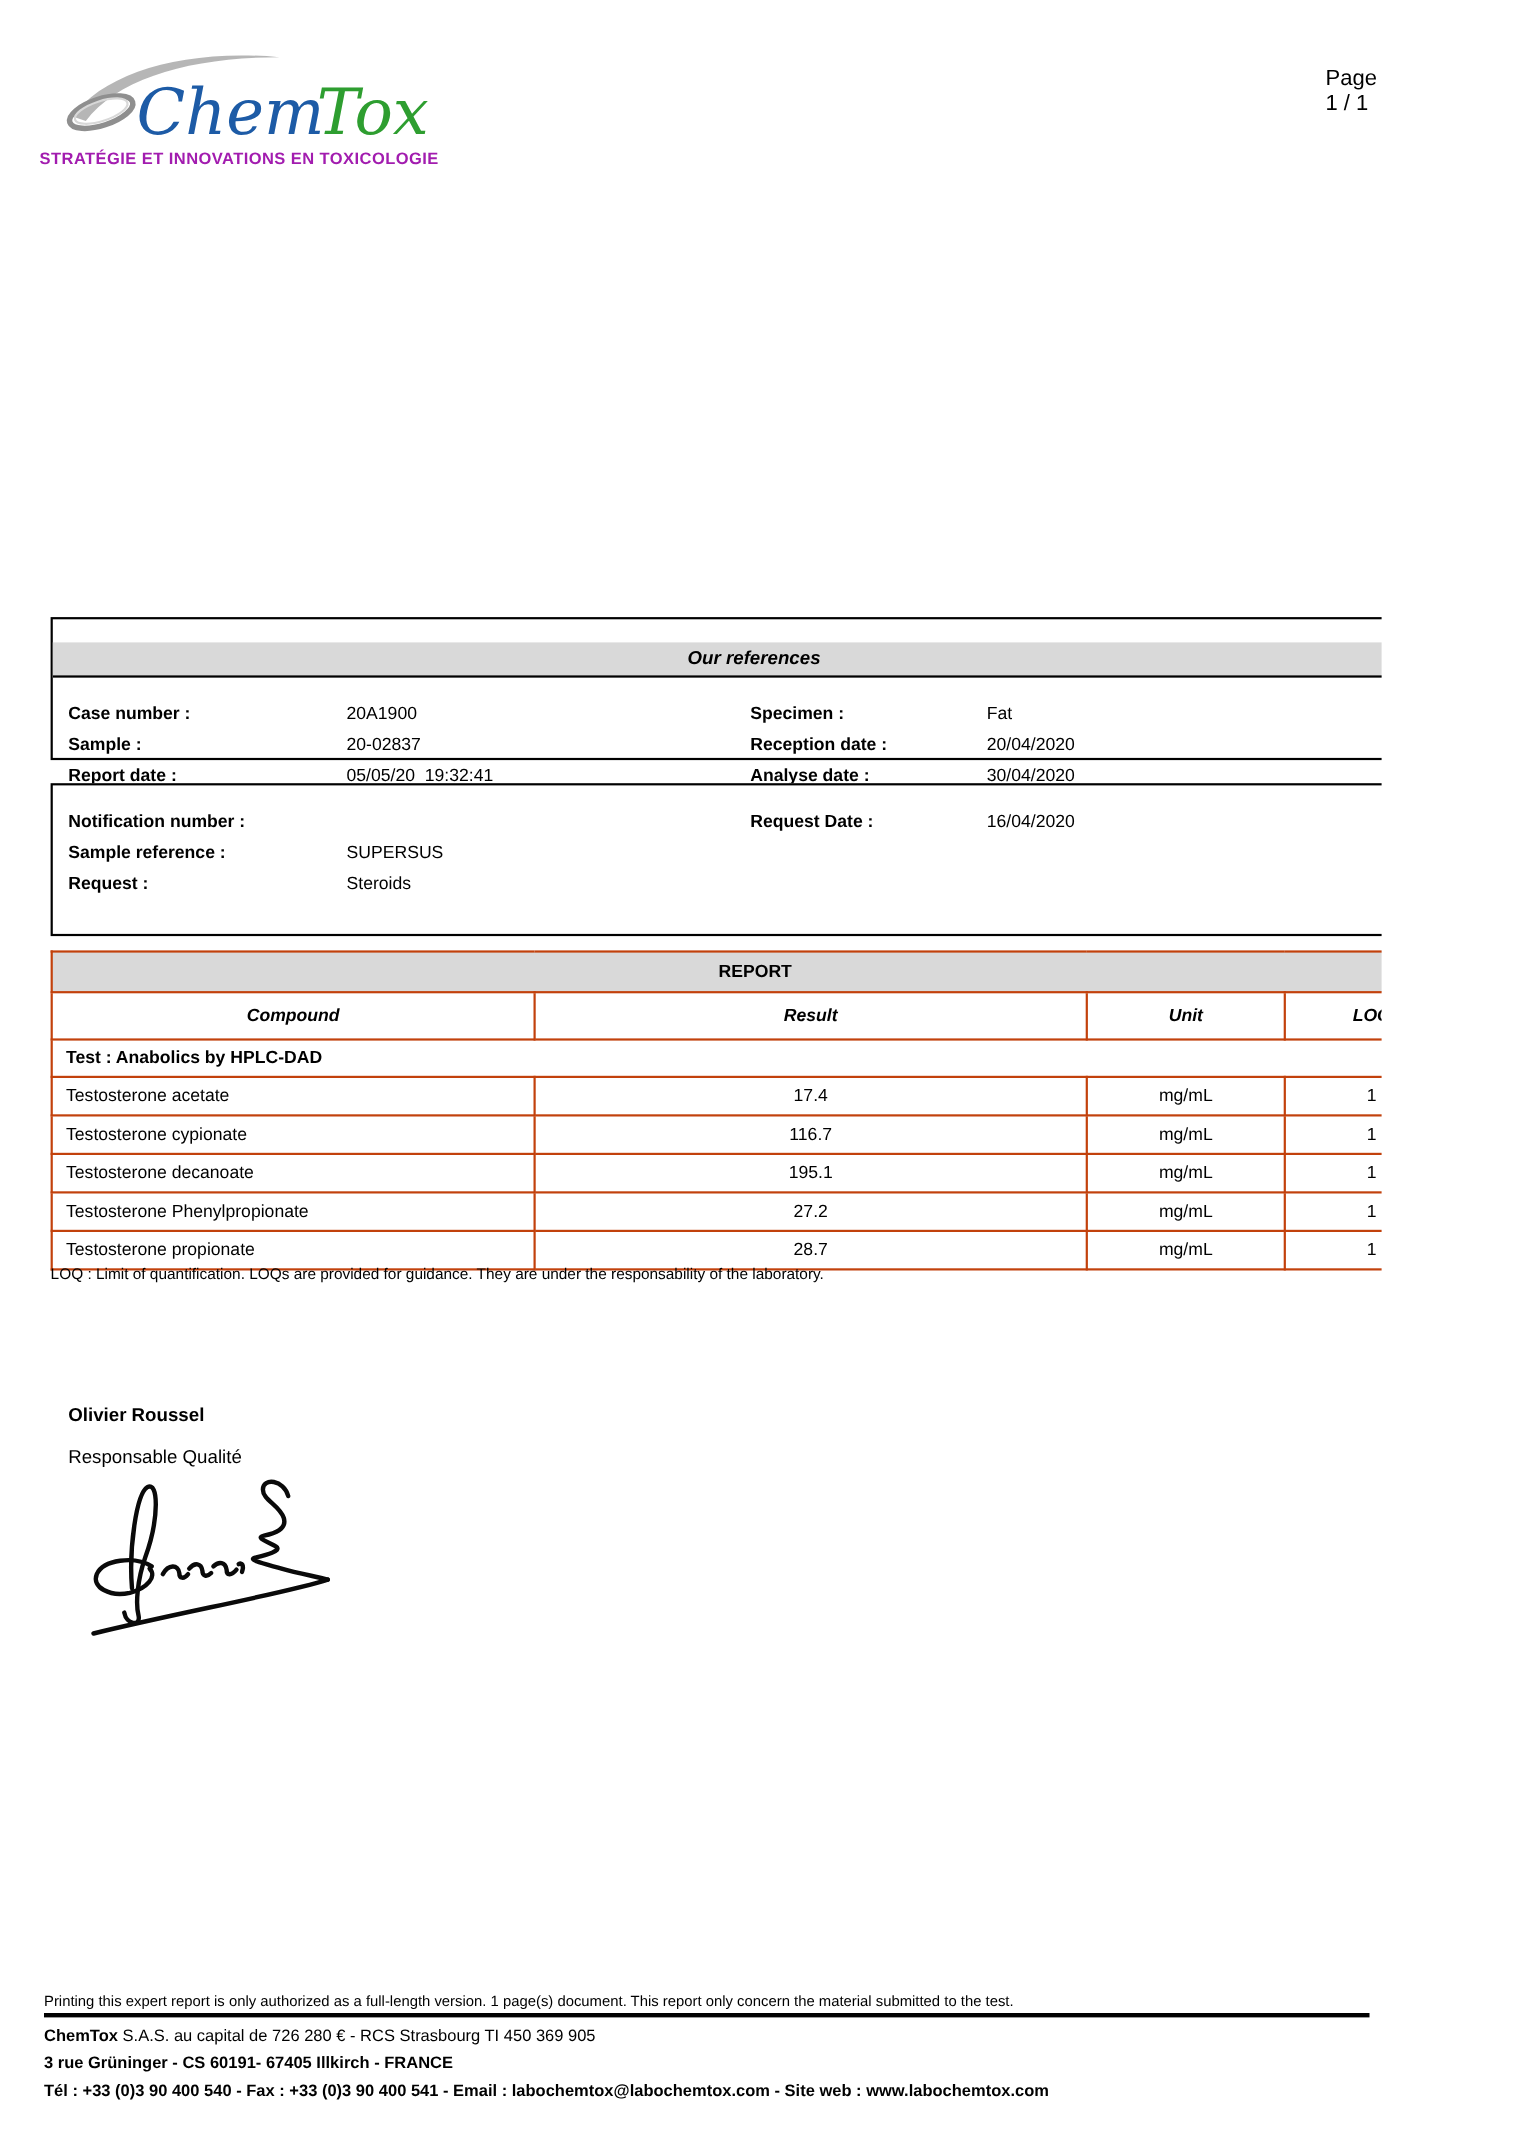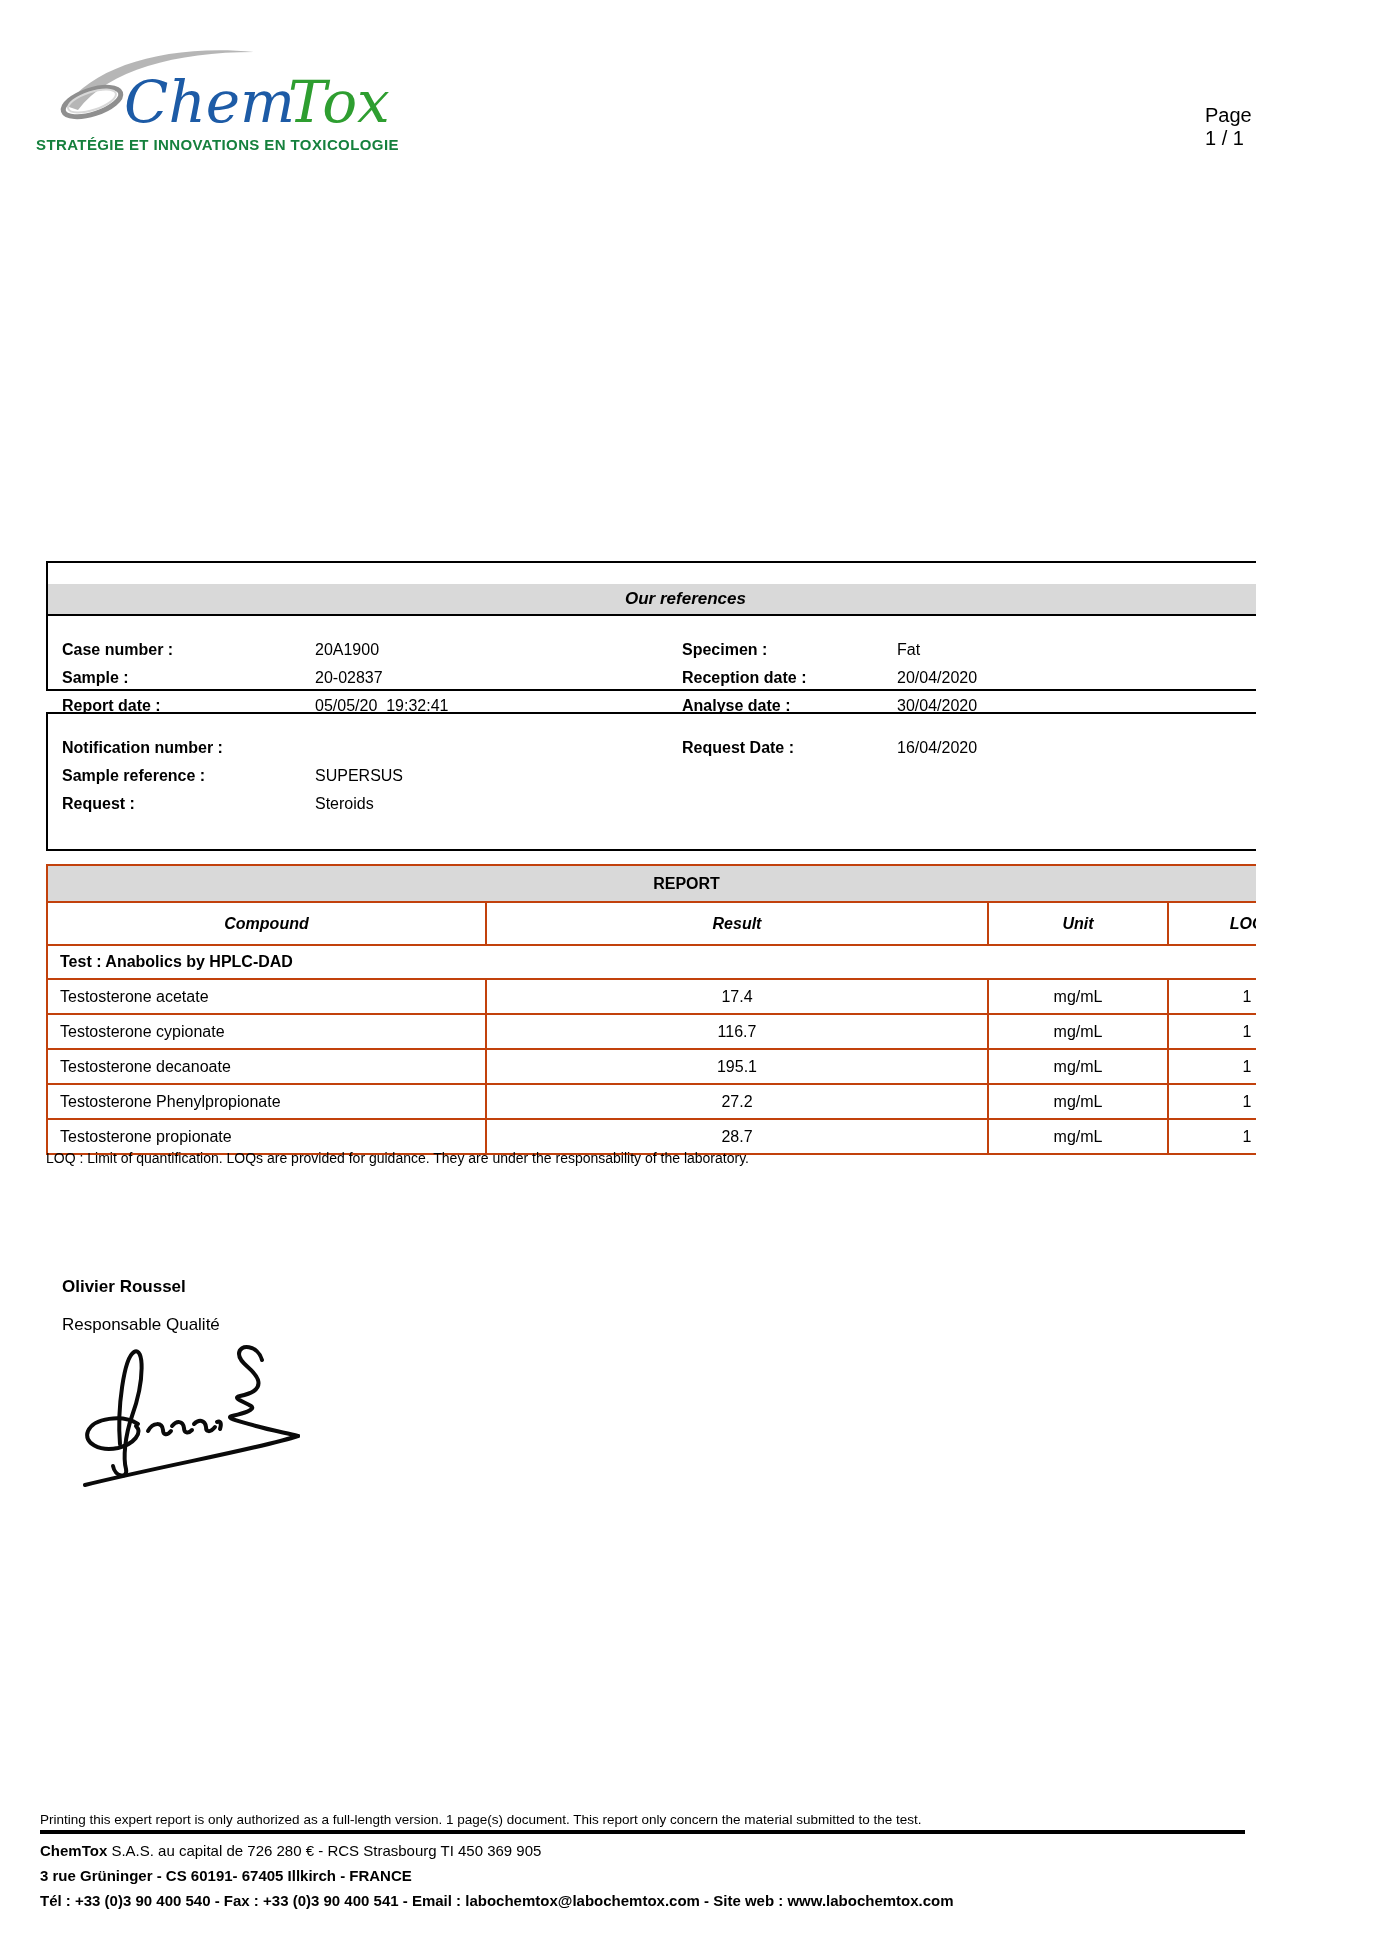--- a/index.html
+++ b/index.html
@@ -5,23 +5,23 @@
   html,body{margin:0;padding:0;background:#fff;}
   .page{
     position:relative;width:1256px;height:1957px;background:#ffffff;
     font-family:"Liberation Sans",sans-serif;color:#000;overflow:hidden;
   }
   
   .logo-block{position:absolute;left:36px;top:38px;width:430px;height:130px;}
   .logo-svg{position:absolute;left:0;top:0;}
   .tagline{
     position:absolute;left:0;top:98px;font-size:15px;font-weight:bold;
-    color:#15803d;letter-spacing:.4px;white-space:nowrap;
+    color:#a21caf;letter-spacing:.4px;white-space:nowrap;
   }
-  .page-num{position:absolute;left:1205px;top:60px;font-size:20px;margin-top:44px;}
+  .page-num{position:absolute;left:1205px;top:60px;font-size:20px;}
   
   .refbox{position:absolute;left:46px;width:1279px;border:2px solid #000;box-sizing:border-box;background:#fff;}
   .refbox-header{
     background:#d9d9d9;border-bottom:2px solid #000;text-align:center;
     font-weight:bold;font-style:italic;font-size:17px;padding:5px 0;margin-top:21px;
   }
   .refbox-body{padding:20px 0 12px 14px;}
   .ref-row{display:grid;grid-template-columns:253px 367px 215px auto;height:28px;align-items:center;}
   .ref-label{font-weight:bold;font-size:16px;}
   .ref-value{font-size:16px;white-space:pre;}

